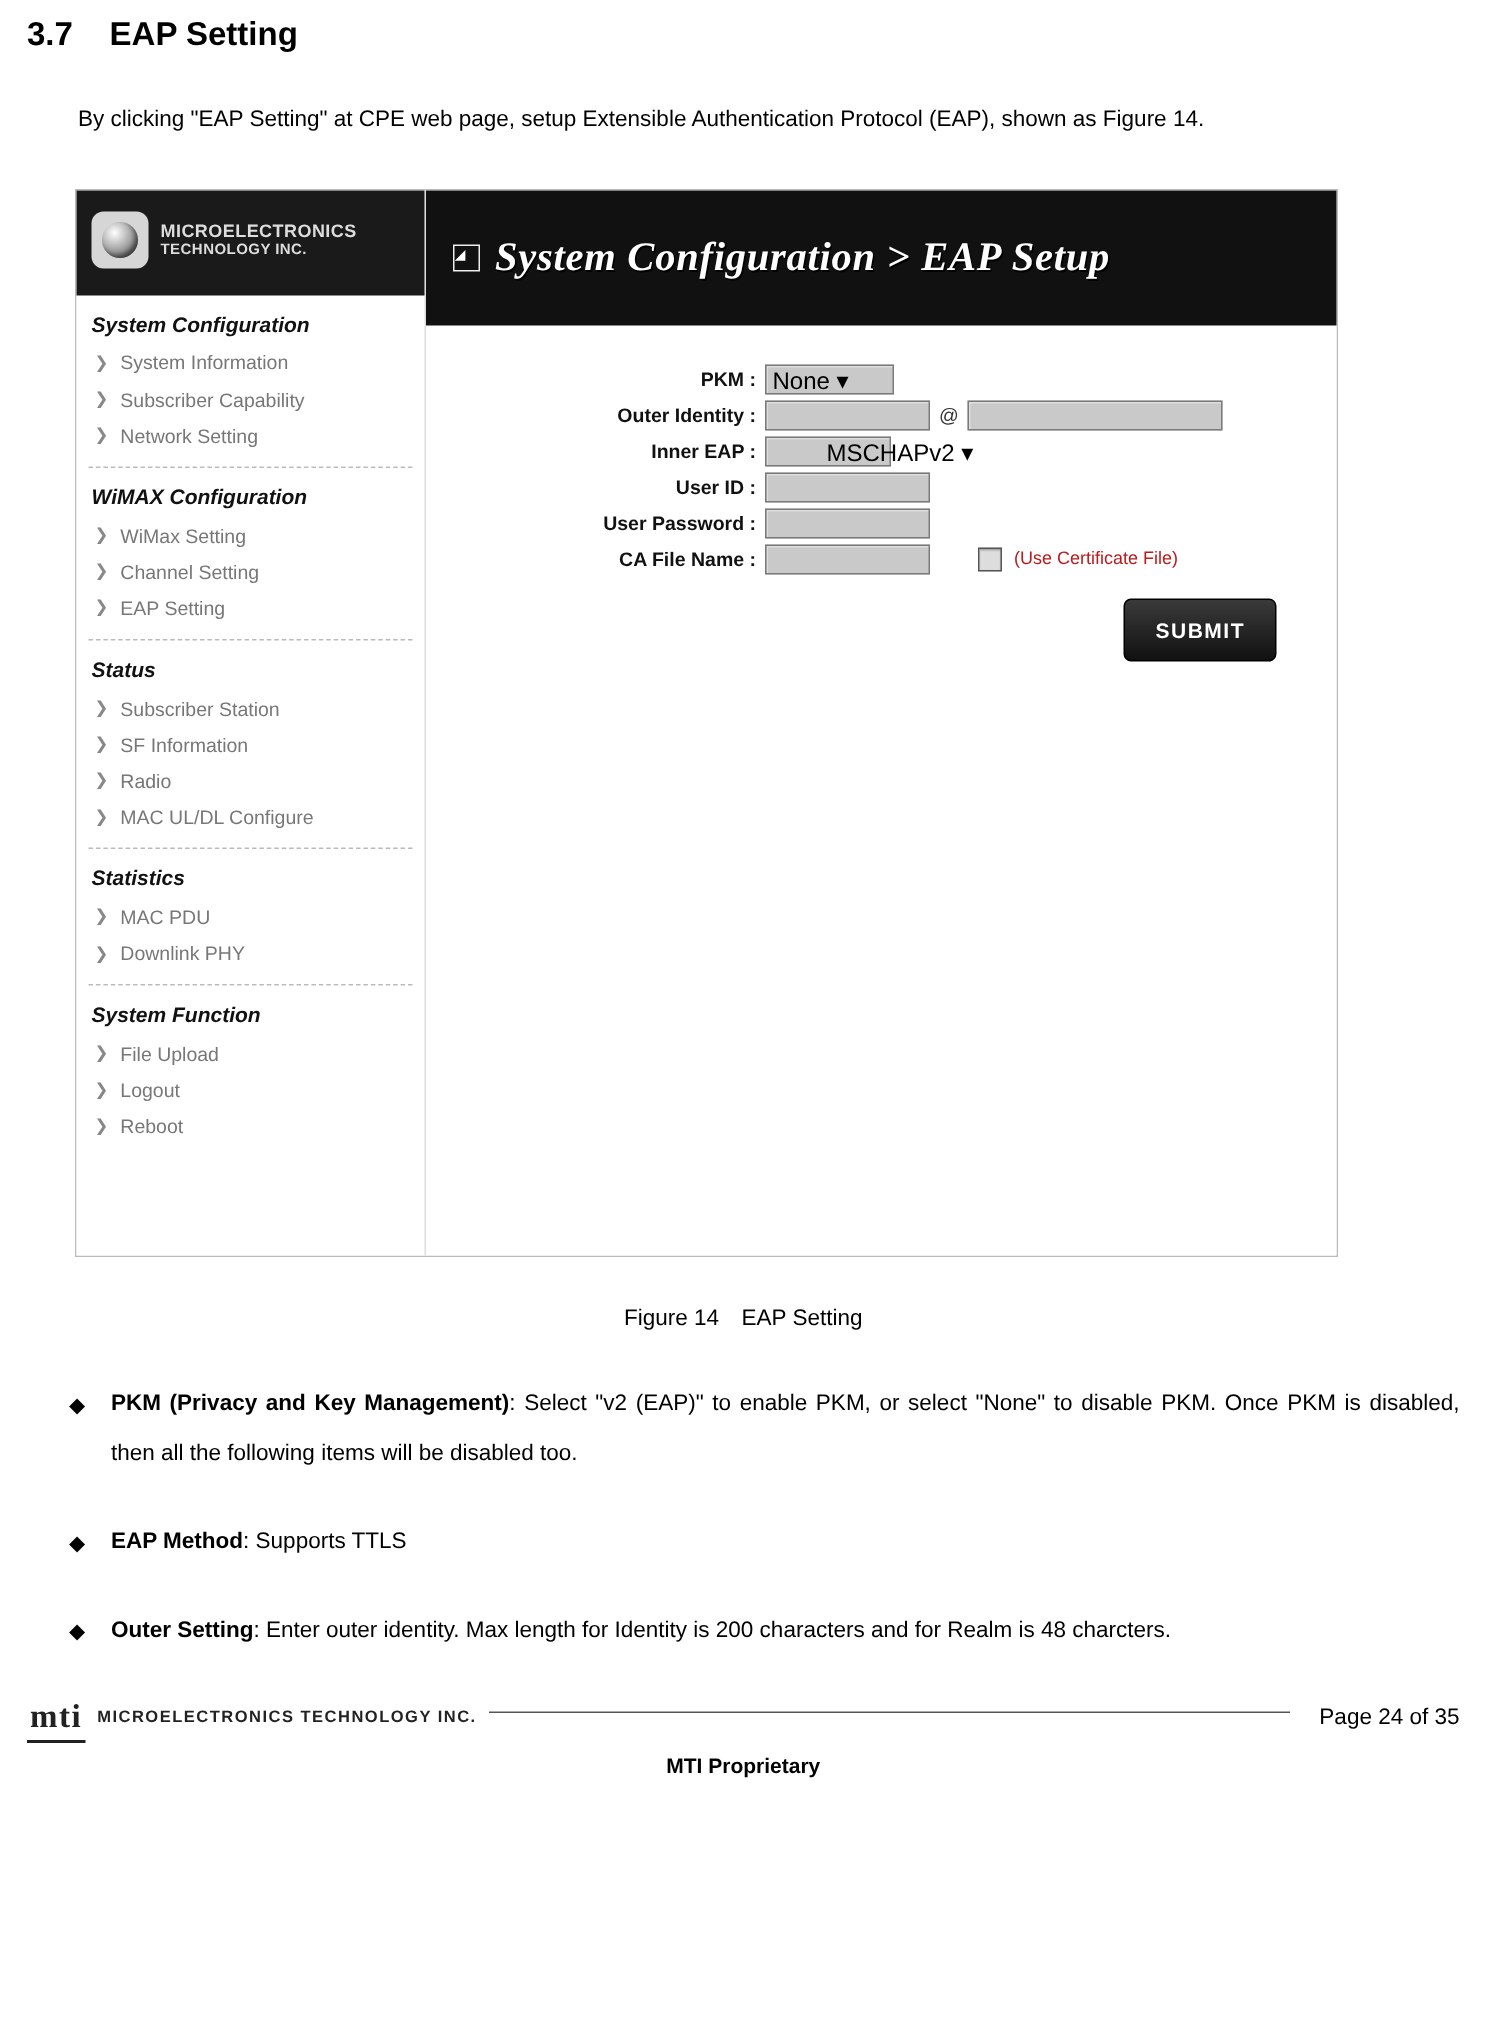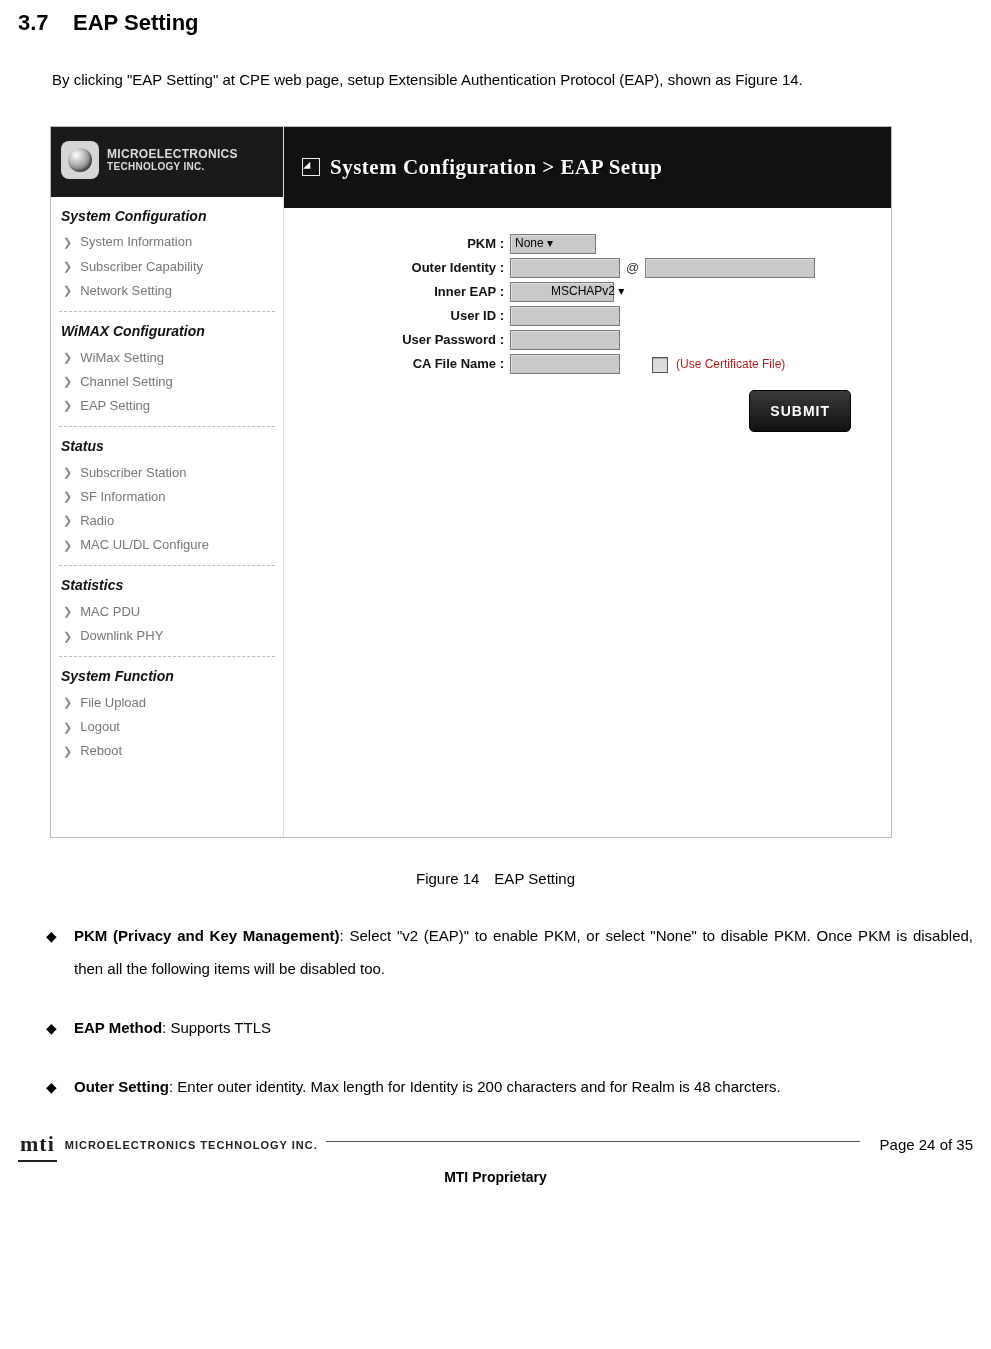--- a/index.html
+++ b/index.html
@@ -121,22 +121,23 @@
     content:"";
     position:absolute;
     left:3px; top:3px;
     border-left:5px solid #fff;
     border-top:5px solid transparent;
     border-bottom:5px solid transparent;
     transform: rotate(45deg);
   }
   .page-header-title {
     font-family: Georgia, "Times New Roman", serif;
-    font-weight: bold;
-    font-size: 21px;
+    font-style: italic;
+    font-weight: bold;
+    font-size: 27px;
     letter-spacing: .5px;
     text-shadow: 1px 1px 0 #000;
   }
   .form-area {
     padding: 26px 22px 0 0;
   }
   .form-row {
     display: flex;
     align-items: center;
     margin-bottom: 4px;
@@ -147,28 +148,28 @@
     text-align: right;
     font-weight: bold;
     color: #111;
     padding-right: 6px;
     white-space: nowrap;
   }
   .sel, .txt {
     height: 20px;
     border: 1px solid #7a7a7a;
     background: #c9c9c9;
-    font-size: 12px;
+    font-size: 16px;
     padding: 0 4px;
     box-shadow: inset 1px 1px 0 rgba(255,255,255,.4);
     box-sizing: border-box;
   }
   .sel.wide { width: 86px; }
   .sel.mid { width: 60px; }
-  .sel.inner { width: 104px; padding-left: 40px; }
+  .sel.inner { width: 84px; padding-left: 40px; }
   .txt.small { width: 110px; }
   .txt.med { width: 170px; }
   .at {
     margin: 0 6px;
     font-size: 13px;
     color: #333;
   }
   .cb-wrap { display:inline-flex; align-items:flex-end; gap:8px; margin-left:32px; font-size:12px; color:#b91c1c;}
   .cb {
     width: 14px; height: 14px;

